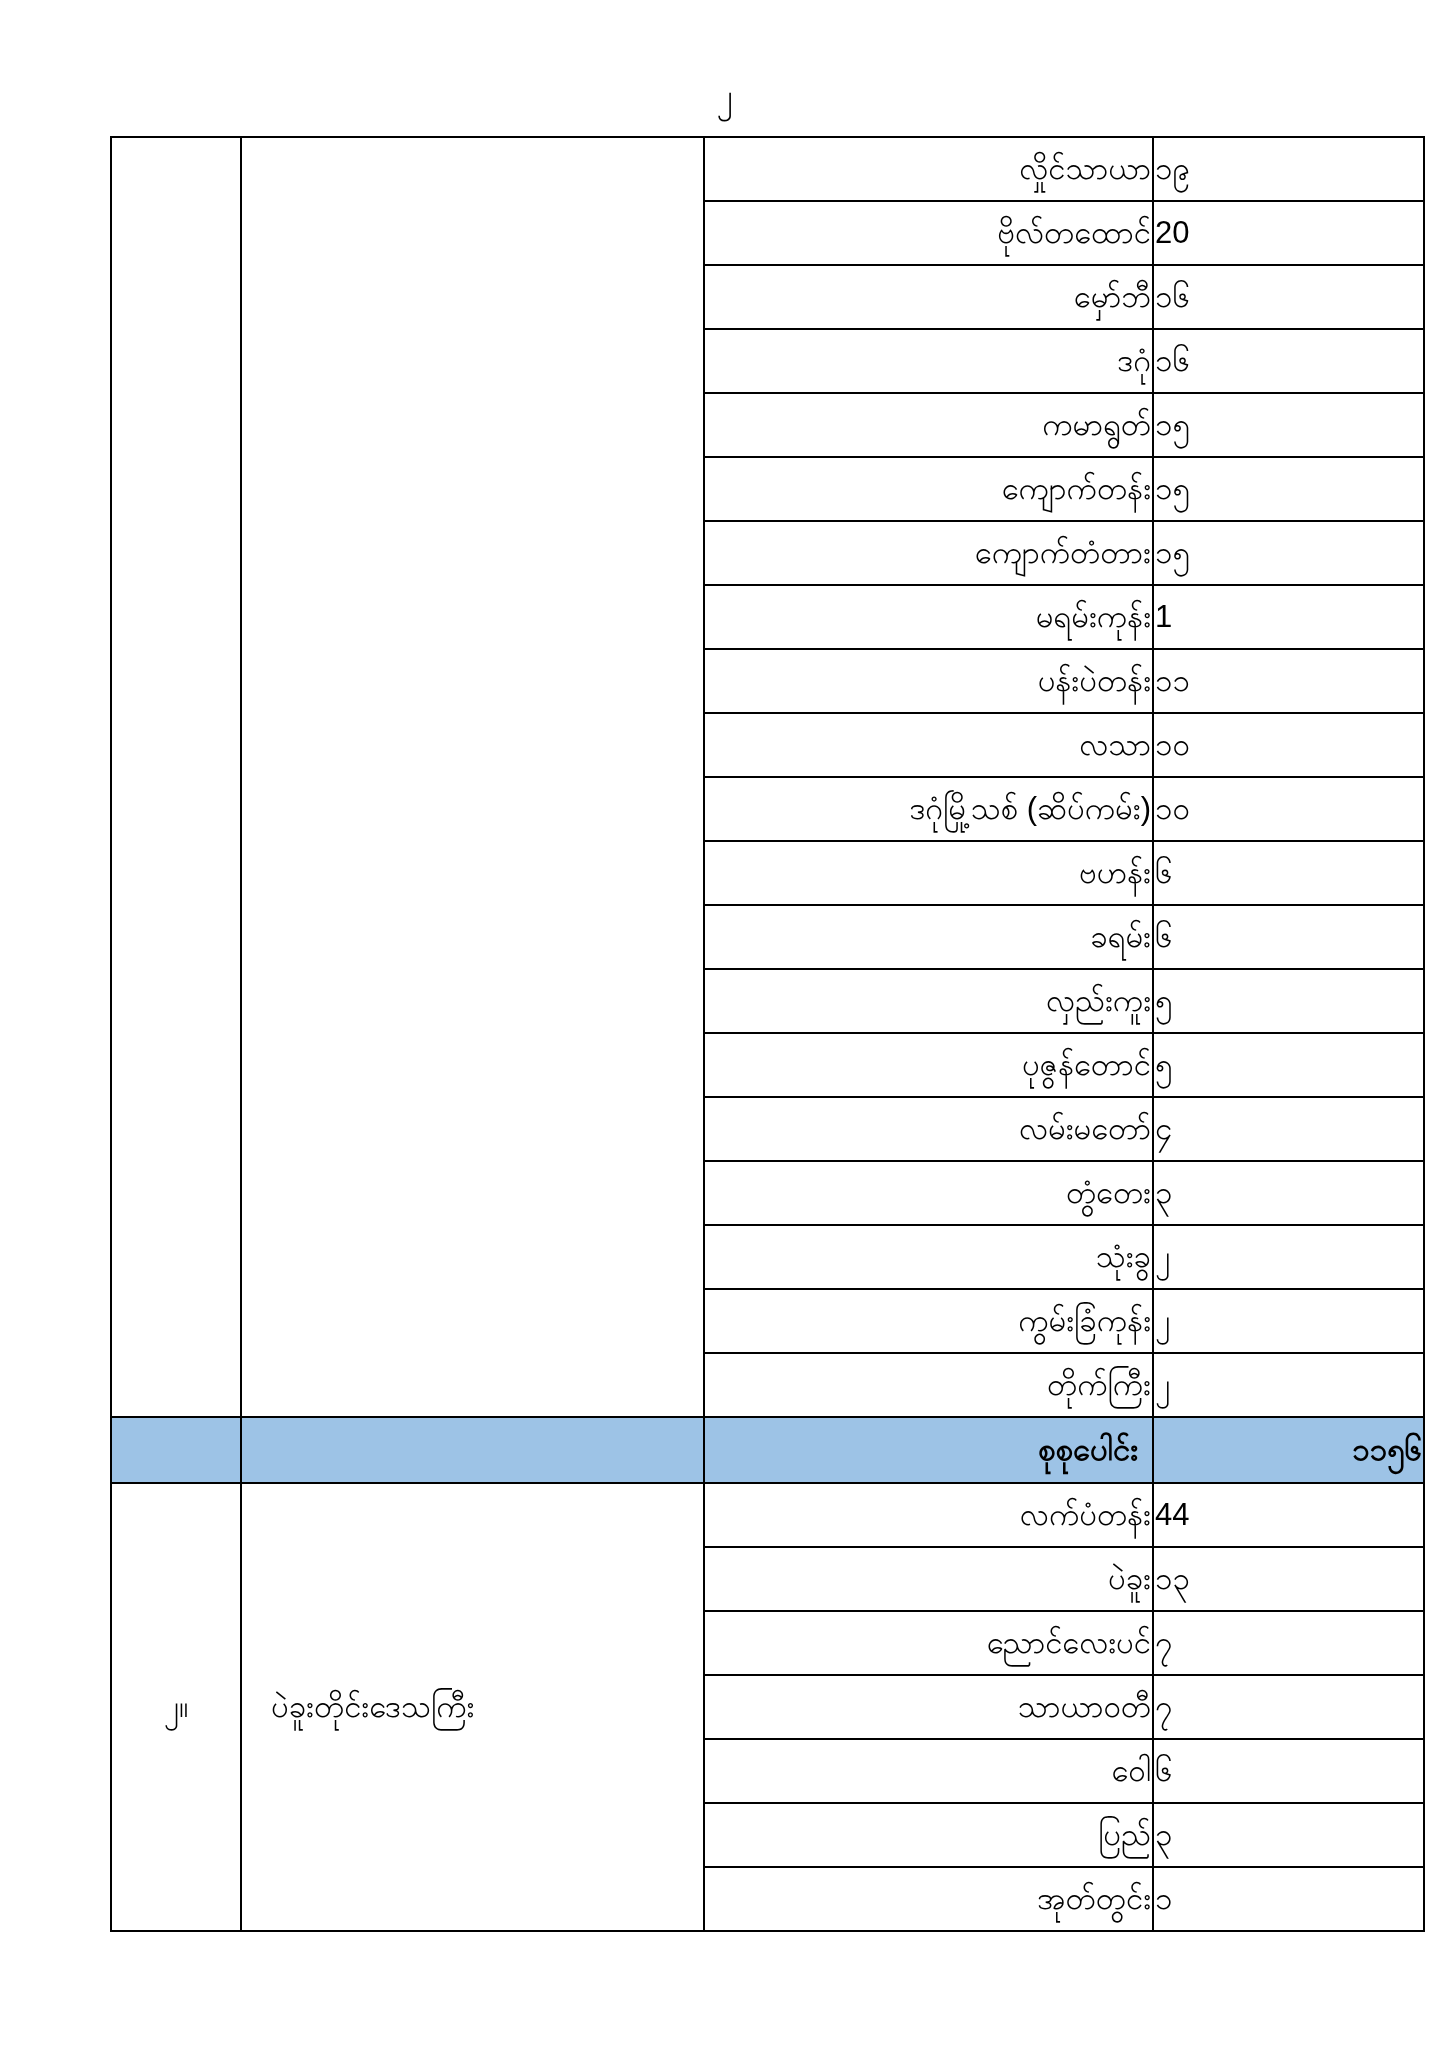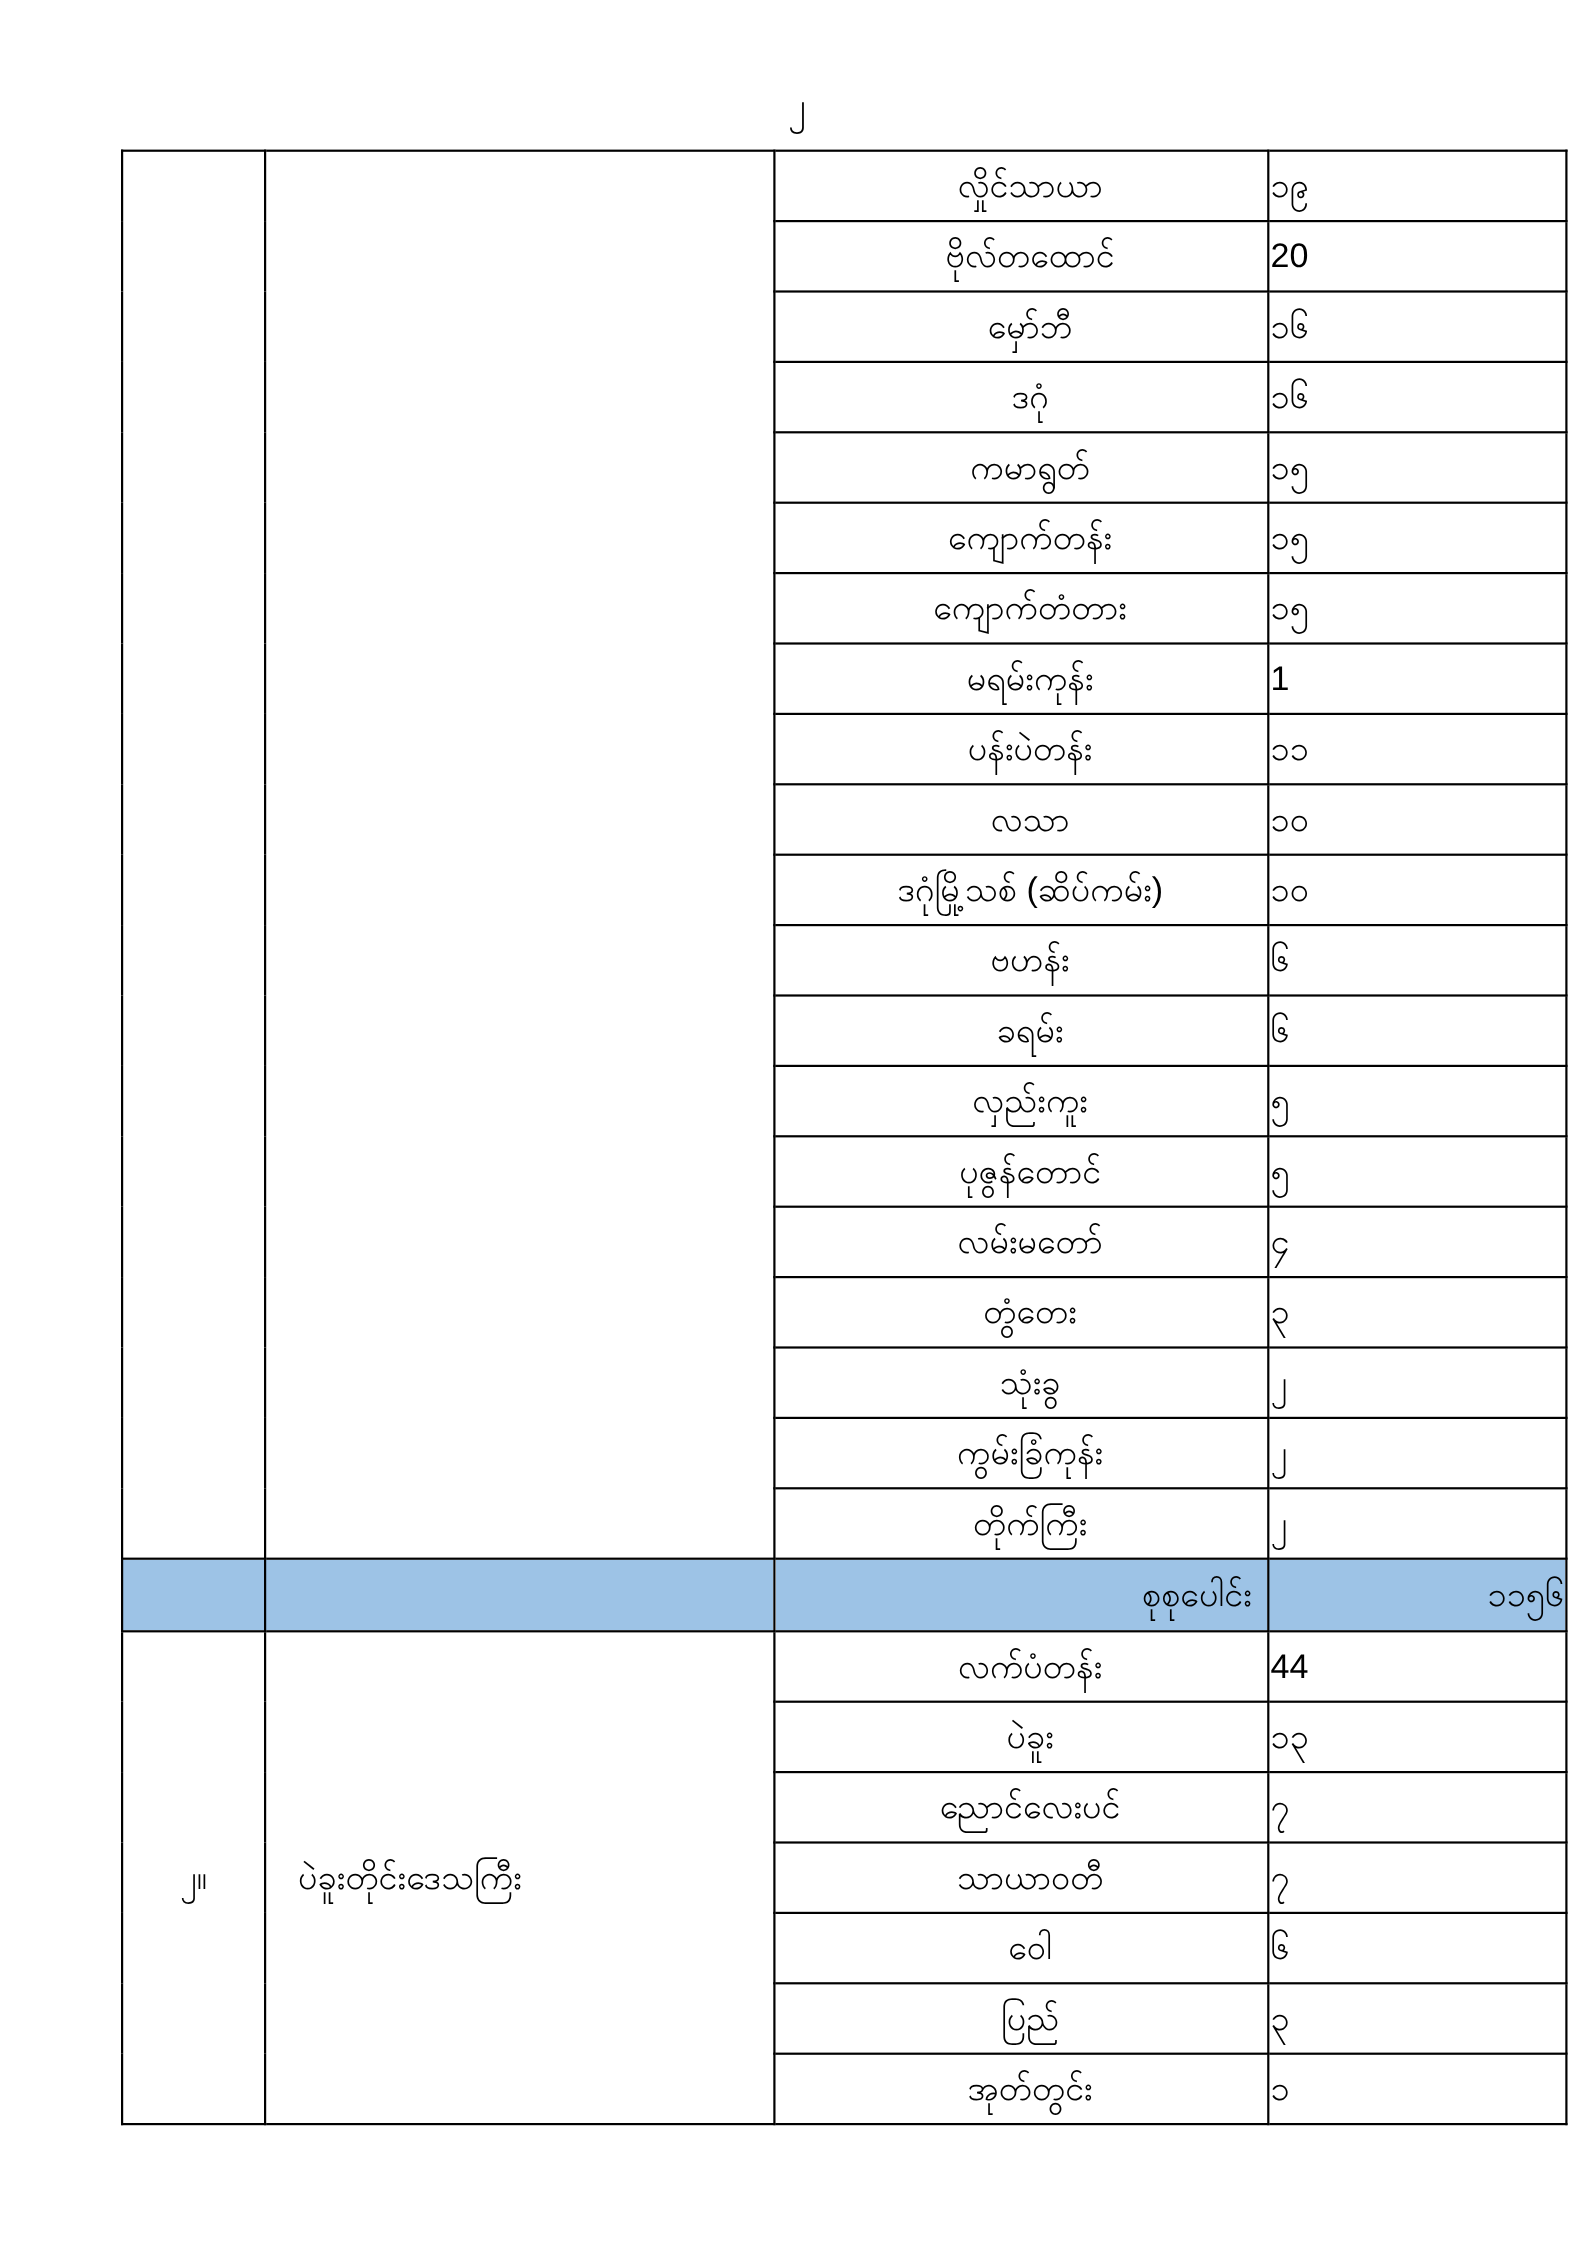--- a/index.html
+++ b/index.html
@@ -42,26 +42,26 @@
     white-space: nowrap;
   }
   col.c-no     { width: 130px; }
   col.c-region { width: 463px; }
   col.c-town   { width: 449px; }
   col.c-count  { width: 271px; }
 
   tr.data-row   { height: 64px; }
   td.no-cell     { text-align: center; }
   td.region-cell { text-align: left; padding-left: 29px; }
-  td.name-cell   { text-align: center; padding-left: 17px; }
+  td.name-cell   { text-align: right; padding-left: 17px; }
   td.value-cell  { text-align: left; }
 
   tr.total-row { height: 66px; }
   tr.total-row td {
-    font-weight: normal;
+    font-weight: bold;
     margin-top: 20px;
   }
   td.total-label {
     text-align: right;
     padding-right: 14px;
   }
   td.total-value {
     text-align: right;
   }
 </style>

